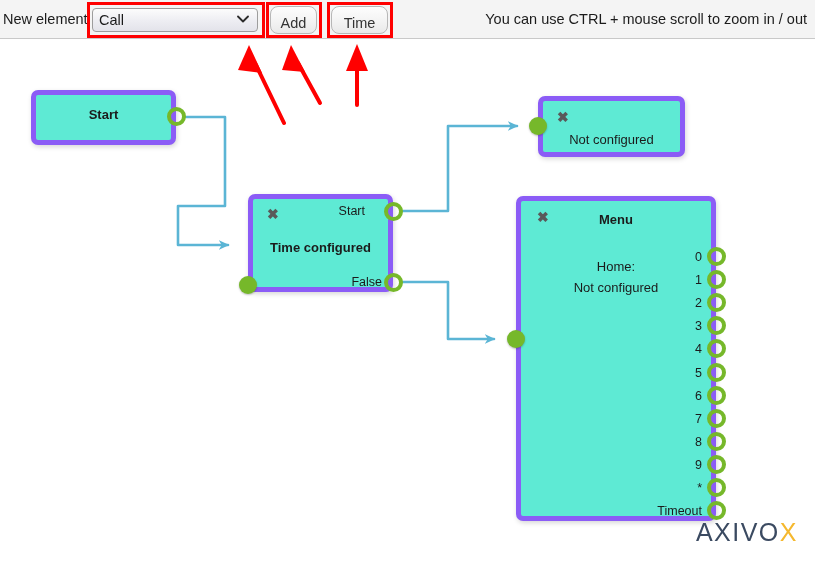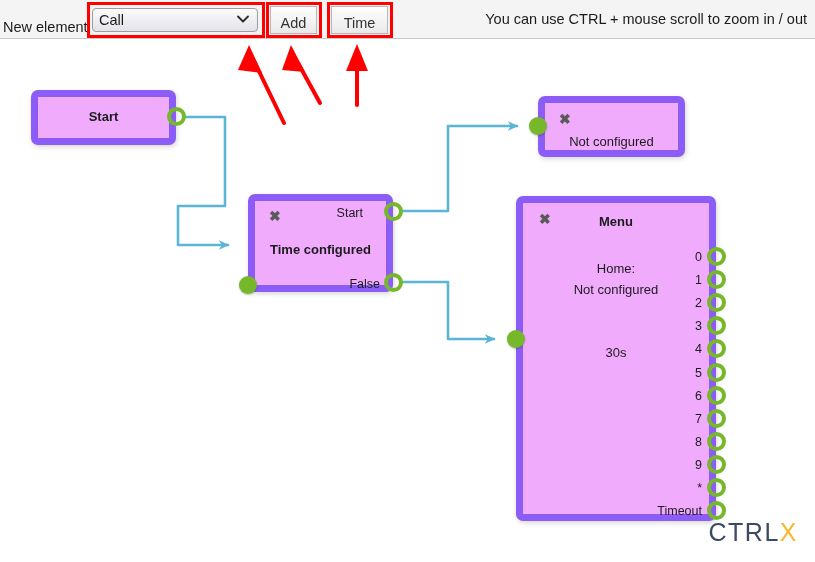--- a/index.html
+++ b/index.html
@@ -25,21 +25,20 @@
     background: #f4f4f4;
     border-bottom: 1px solid #c9c9c9;
     box-sizing: border-box;
   }
   #toolbar-label {
     position: absolute;
     left: 3px; top: 11px;
     font-size: 14.5px;
     color: #1b1b1b;
     white-space: nowrap;
-    margin-top: 8px;
   }
   #element-select {
     position: absolute;
     left: 92px; top: 8px;
     width: 166px;
     height: 24px;
     box-sizing: border-box;
     font-family: "Liberation Sans", sans-serif;
     font-size: 14.5px;
     color: #1b1b1b;
@@ -63,21 +62,21 @@
   .tb-button {
     position: absolute;
     top: 6px;
     height: 28px;
     box-sizing: border-box;
     font-family: "Liberation Sans", sans-serif;
     font-size: 14.5px;
     color: #333;
     background: linear-gradient(to bottom, #fdfdfd 0%, #f2f2f2 60%, #e9e9e9 100%);
     border: 1px solid #b7b7b7;
-    border-radius: 0;
+    border-radius: 8px;
     cursor: pointer;
     padding: 8px;
   }
   #add-button  { left: 270px; width: 47px; }
   #save-button { left: 331px; width: 57px; }
 
   #hint-text {
     position: absolute;
     right: 8px; top: 11px;
     font-size: 14.5px;
@@ -98,22 +97,22 @@
     position: absolute;
     left: 0; top: 0;
     width: 815px; height: 523px;
     pointer-events: none;
   }
 
   
   .node {
     position: absolute;
     box-sizing: border-box;
-    background: #f0abfc;
-    border: 7px solid #8b5cf6;
+    background: #5eead4;
+    border: 5px solid #8b5cf6;
     border-radius: 7px;
     box-shadow: 1px 2px 5px rgba(0,0,0,0.16);
   }
   .node-title {
     position: absolute;
     left: 0; width: 100%;
     text-align: center;
     font-size: 13px;
     font-weight: bold;
     color: #1b1b1b;
@@ -252,21 +251,20 @@
     <div class="close-icon" style="top:9px;">✖</div>
     <div class="node-sub" style="top:31px;">Not configured</div>
   </div>
   <div class="port port-in" style="left:529px; top:78px;"></div>
 
   <div id="node-menu" class="node">
     <div class="close-icon" style="left:16px; top:9px;">✖</div>
     <div class="node-title" style="top:11px;">Menu</div>
     <div class="node-sub" style="top:58px;">Home:</div>
     <div class="node-sub" style="top:79px;">Not configured</div>
-    <div class="node-sub" style="top:142px;">30s</div>
   </div>
   <div class="port port-in" style="left:507px; top:291px;"></div>
   <div id="menu-ports">
       <div class="port-label" style="left: 620px; width: 82px; top: 211px;">0</div>
       <div class="port port-out" style="left: 707px; top: 208px;"></div>
       <div class="port-label" style="left: 620px; width: 82px; top: 234.1px;">1</div>
       <div class="port port-out" style="left: 707px; top: 231.1px;"></div>
       <div class="port-label" style="left: 620px; width: 82px; top: 257.2px;">2</div>
       <div class="port port-out" style="left: 707px; top: 254.2px;"></div>
       <div class="port-label" style="left: 620px; width: 82px; top: 280.3px;">3</div>
@@ -309,14 +307,14 @@
     </g>
 
     <g>
       <line x1="357" y1="105" x2="357" y2="63" stroke="#ff0000" stroke-width="4" stroke-linecap="round"></line>
       <path d="M357,44 L368,71 L346,71 Z" fill="#ff0000"></path>
     </g>
   </svg>
 </div>
 
 <div id="logo">
-  <span>CTRL</span><span class="logo-x-accent">X</span>
+  <span>AXIVO</span><span class="logo-x-accent">X</span>
 </div>
 
 </body></html>

